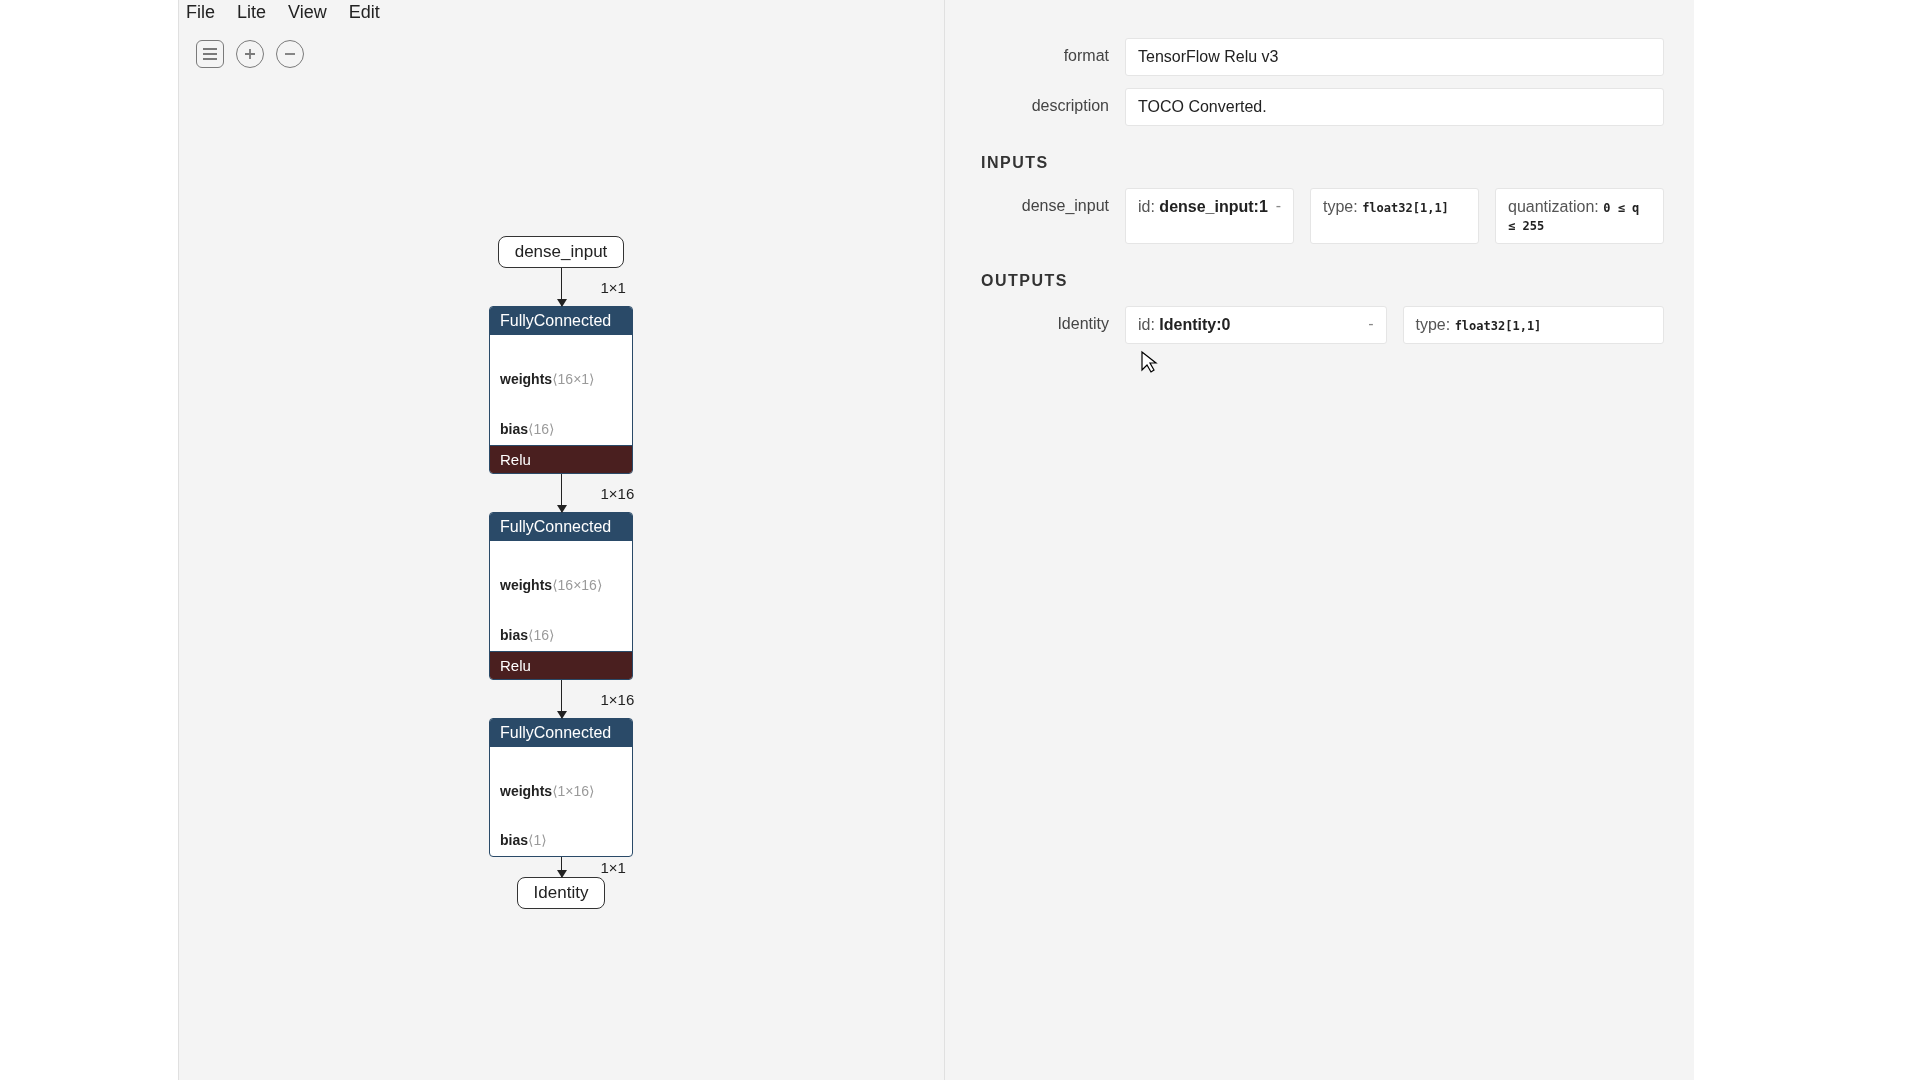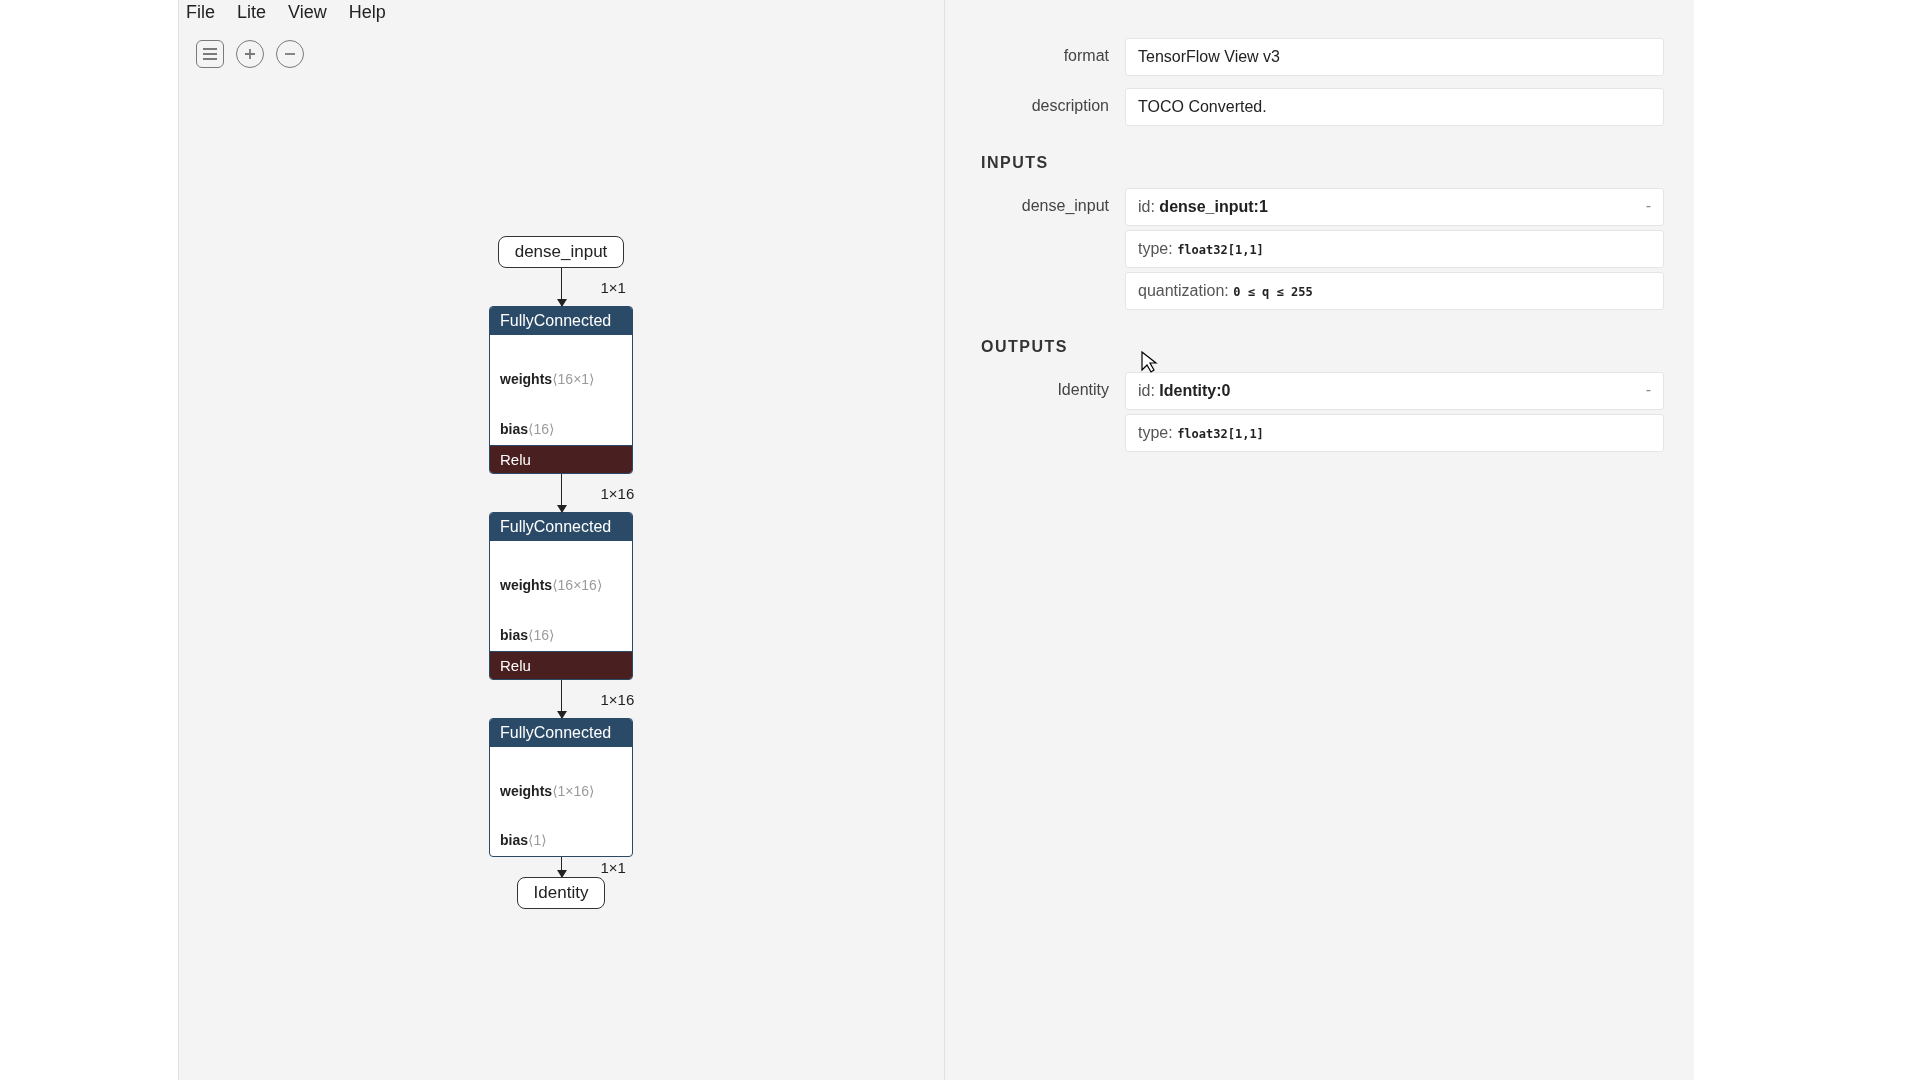--- a/index.html
+++ b/index.html
@@ -178,21 +178,21 @@
   }
   .prop-field {
     flex: 1;
     background: #fff;
     border: 1px solid #e5e5e5;
     border-radius: 3px;
     padding: 9px 12px;
     font-size: 16px;
     color: #222;
   }
-  .prop-stack { flex: 1; display: flex; flex-direction: column; gap: 4px; }
+  .prop-stack { flex: 1; display: flex; gap: 16px; }
   .prop-stack .prop-field { position: relative; }
   .prop-stack .prop-field.collapsible::after {
     content: "-";
     position: absolute;
     right: 12px; top: 8px;
     color: #888;
     font-size: 16px;
   }
   .prop-field .k { color: #555; }
   .prop-field .v { font-weight: 700; }
@@ -212,21 +212,21 @@
 </style>
 </head>
 <body>
 
 <div class="outer-frame"></div>
 
 <div class="menubar">
   <span>File</span>
   <span>Lite</span>
   <span>View</span>
-  <span>Help</span>
+  <span>Edit</span>
 </div>
 
 <div class="toolbar">
   <div class="tool-btn">
     <svg width="16" height="14">
         <path d="M1 2h14M1 7h14M1 12h14"></path>
       </svg>
   </div>
   <div class="tool-btn circle">
     <svg width="14" height="14">
@@ -296,21 +296,21 @@
     </div>
 
     <div class="io-node">Identity</div>
   </div>
 </div>
 
 <div class="panel">
 
   <div class="prop-row">
     <div class="prop-label">format</div>
-    <div class="prop-field">TensorFlow View v3</div>
+    <div class="prop-field">TensorFlow Relu v3</div>
   </div>
   <div class="prop-row">
     <div class="prop-label">description</div>
     <div class="prop-field">TOCO Converted.</div>
   </div>
 
   <div class="section-head">INPUTS</div>
 
   <div class="prop-row">
     <div class="prop-label">dense_input</div>

